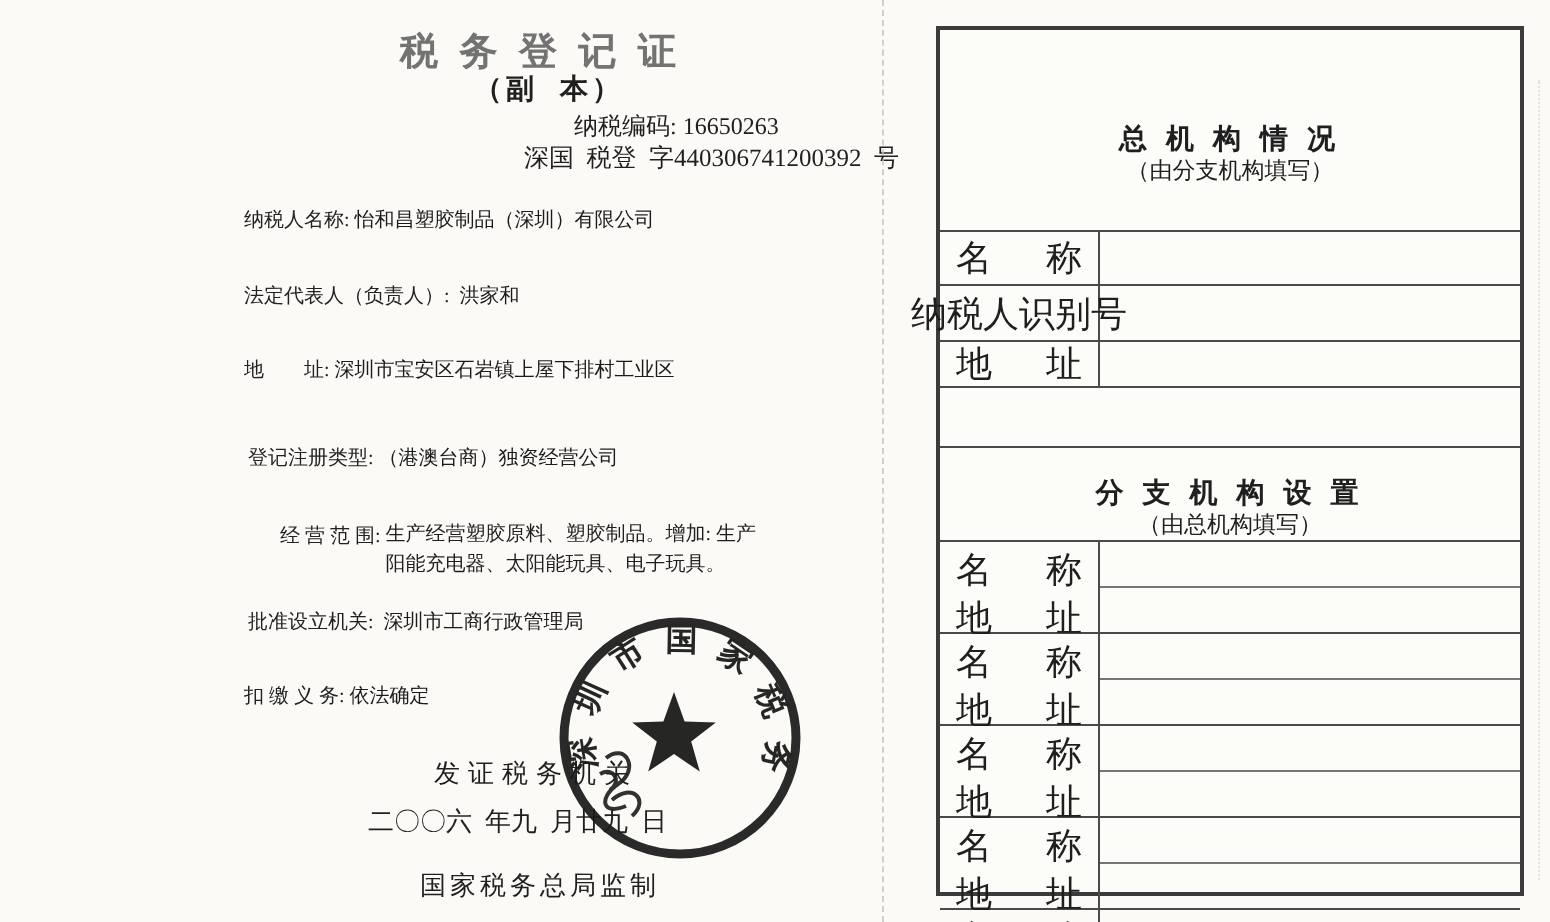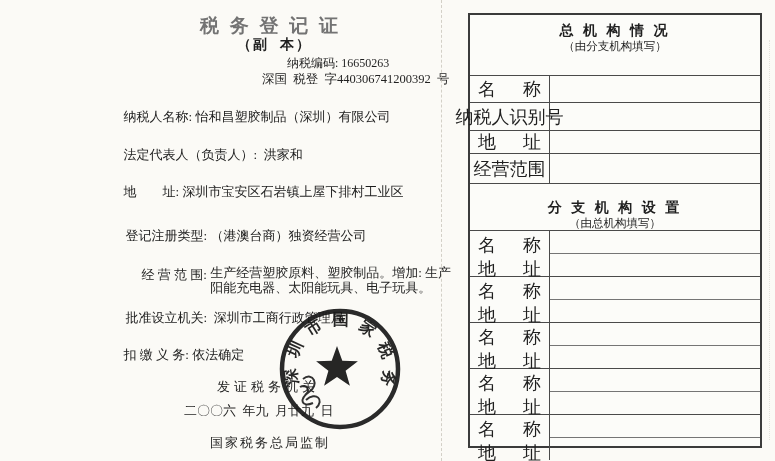--- a/index.html
+++ b/index.html
@@ -8,21 +8,21 @@
     background:#fbfaf6;
     font-family:"Liberation Serif","DejaVu Serif",serif;
     color:#1f1f1f;
   }
   .abs{position:absolute;white-space:pre;}
   
   .cert-title{left:200px;top:13px;font-size:19px;font-weight:bold;letter-spacing:3px;color:#737373;}
   .cert-subtitle{left:237px;top:36px;font-size:14px;font-weight:bold;letter-spacing:2px;}
   .tax-code{left:287px;top:55px;font-size:12px;}
   .reg-line{left:262px;top:71px;font-size:12.5px;}
-  .field{font-size:13px;}
+  .field{font-size:10px;}
   .field .lbl{color:#222;}
   .field .val{color:#1b1b1b;}
   .f1{left:117px;top:92px;}
   .f2{left:117px;top:130px;}
   .f3{left:117px;top:167px;}
   .f4{left:119px;top:211px;}
   .f5{left:135px;top:250px;}
   .f5 .scope-lines{display:inline-block;vertical-align:top;white-space:pre;}
   .f5 .scope-lines div{line-height:14.5px;}
   .f6{left:119px;top:293px;}
@@ -103,41 +103,40 @@
     <textPath href="#sealArc" startOffset="12" textLength="195">深圳市国家税务局</textPath>
   </text>
   <path d="M26 74 C36 66 43 80 32 87 C22 94 24 103 36 98 M29 95 C39 86 48 95 39 103 M23 82 C30 78 34 86 28 90" fill="none" stroke="#222" stroke-width="2"></path>
 </svg>
 
 <div class="abs fold-line"></div>
 <div class="abs edge-line"></div>
 
 <div class="tbl">
 
-  <div class="tr" style="height:61px;">
+  <div class="tr" style="height:61px;margin-top:40px;">
     <div class="th-cell">
       <div class="th-title">总 机 构 情 况</div>
       <div class="th-sub">（由分支机构填写）</div>
     </div>
   </div>
 
   <div class="tr" style="height:27px;">
     <div class="tl">名      称</div>
     <div class="tv"></div>
   </div>
   <div class="tr" style="height:28px;">
     <div class="tl">纳税人识别号</div>
     <div class="tv"></div>
   </div>
   <div class="tr" style="height:23px;">
     <div class="tl">地      址</div>
     <div class="tv"></div>
   </div>
   <div class="tr" style="height:30px;">
-    <div class="tl">经营范围</div>
     <div class="tv"></div>
   </div>
 
   <div class="tr" style="height:47px;align-items:flex-end;">
     <div class="th-cell">
       <div class="th-title">分 支 机 构 设 置</div>
       <div class="th-sub">（由总机构填写）</div>
     </div>
   </div>
 

